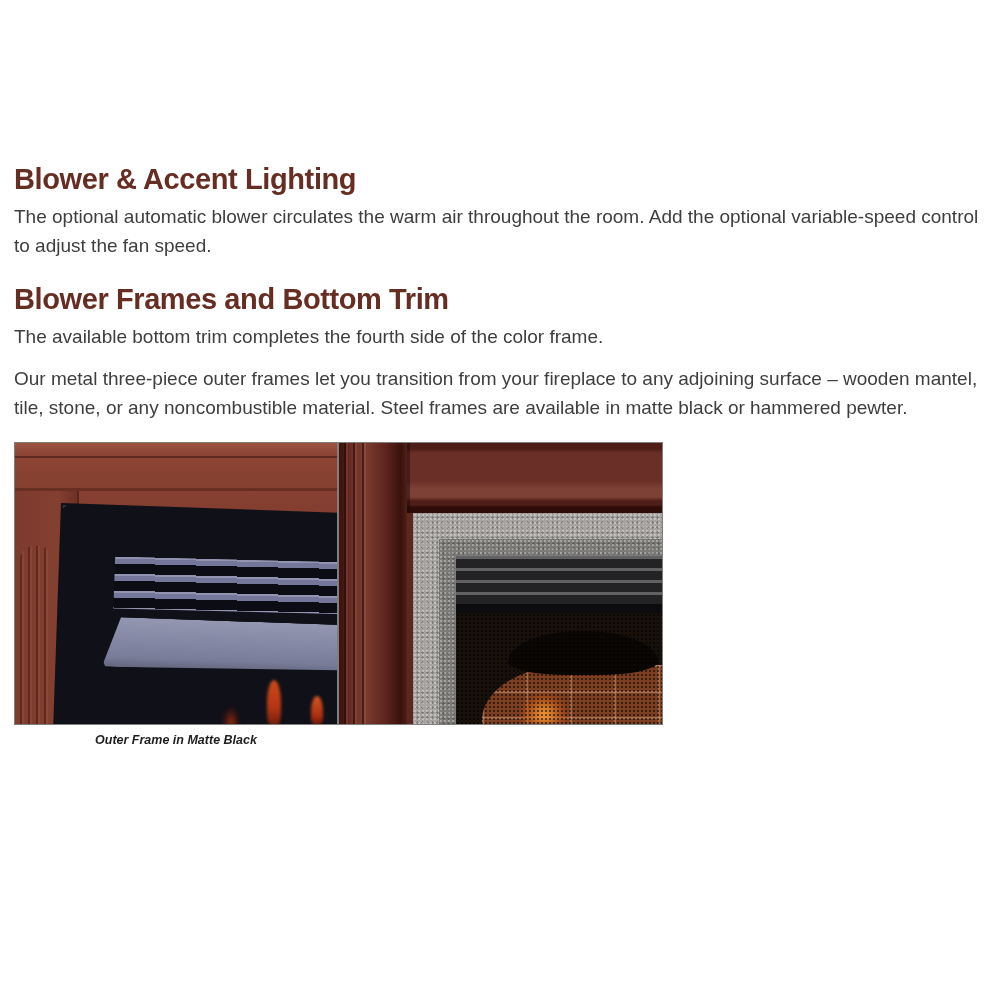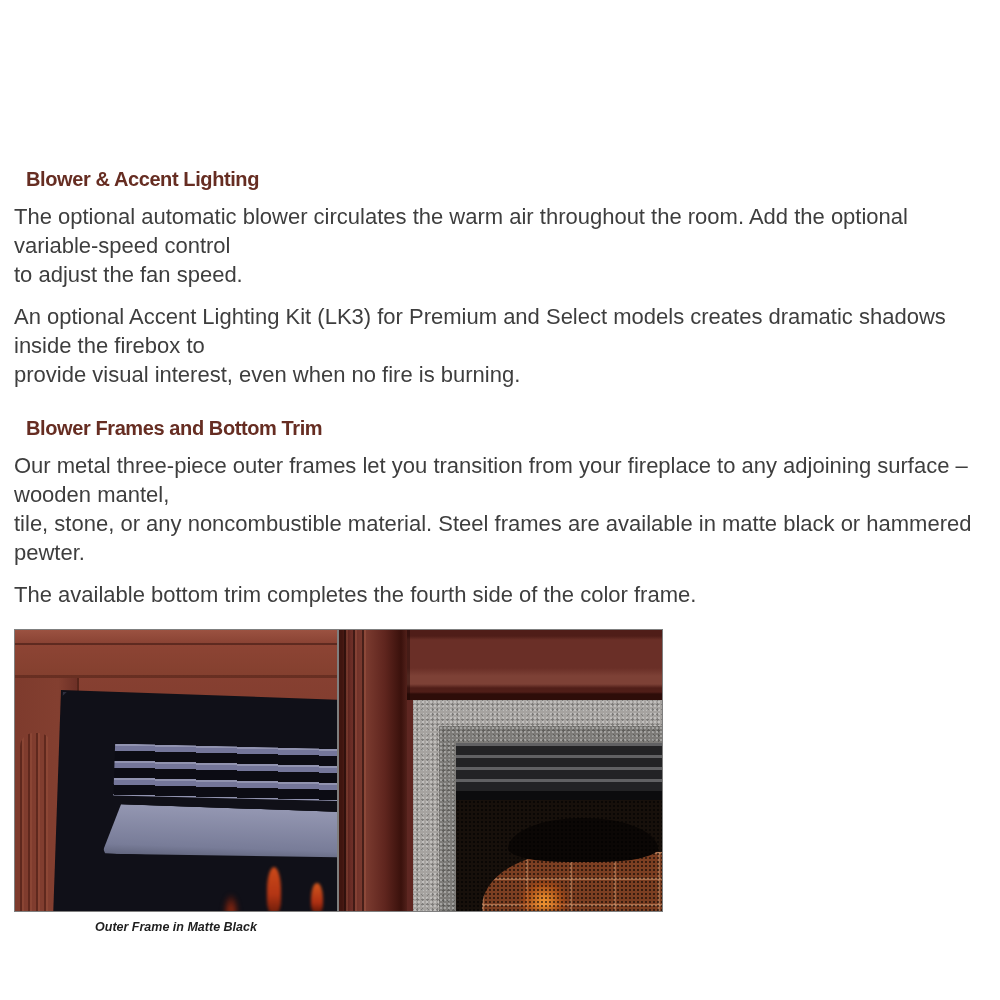--- a/index.html
+++ b/index.html
@@ -1,25 +1,25 @@
 <!DOCTYPE html>
 <html><head>
 <meta charset="utf-8">
 <style>
   html,body{margin:0;padding:0;background:#ffffff;}
   body{width:1000px;height:1000px;overflow:hidden;
        font-family:"Liberation Sans",sans-serif;-webkit-font-smoothing:antialiased;}
   main{padding:166px 15px 0 14px;}
 
   h2.section-heading{
-    font-size:20px;line-height:26px;font-weight:bold;
-    color:#662d22;margin:0 0 10px 12px;letter-spacing:-0.4px;
+    font-size:29px;line-height:26px;font-weight:bold;
+    color:#662d22;margin:0 0 10px 0;letter-spacing:-0.4px;
   }
   p.body-text{
-    font-size:22px;line-height:29px;color:#3e3e3e;
+    font-size:19px;line-height:29px;color:#3e3e3e;
     margin:8px 0 13px 0;white-space:pre-line;max-width:975px;
   }
   section.sec2{margin-top:26px;}
 
   .figures{display:flex;margin-top:20px;}
   figure{margin:0;}
   figcaption{
     text-align:center;margin-top:8px;
     font-size:12.5px;font-weight:bold;font-style:italic;color:#1e1e1e;
   }
@@ -95,29 +95,27 @@
 </style>
 </head>
 <body>
 
 <main>
 
   <section class="sec1">
     <h2 class="section-heading">Blower &amp; Accent Lighting</h2>
     <p class="body-text">The optional automatic blower circulates the warm air throughout the room. Add the optional variable-speed control
 to adjust the fan speed.</p>
-    <p class="body-text">An optional Accent Lighting Kit (LK3) for Premium and Select models creates dramatic shadows inside the firebox to
-provide visual interest, even when no fire is burning.</p>
   </section>
 
   <section class="sec2">
     <h2 class="section-heading">Blower Frames and Bottom Trim</h2>
+    <p class="body-text">The available bottom trim completes the fourth side of the color frame.</p>
     <p class="body-text">Our metal three-piece outer frames let you transition from your fireplace to any adjoining surface – wooden mantel,
 tile, stone, or any noncombustible material. Steel frames are available in matte black or hammered pewter.</p>
-    <p class="body-text">The available bottom trim completes the fourth side of the color frame.</p>
 
     <div class="figures">
 
       <figure>
         <div class="photo ph1">
           <div class="lip"></div>
           <div class="shelf"></div>
           <div class="pilaster">
             <div class="flutes"></div>
           </div>

